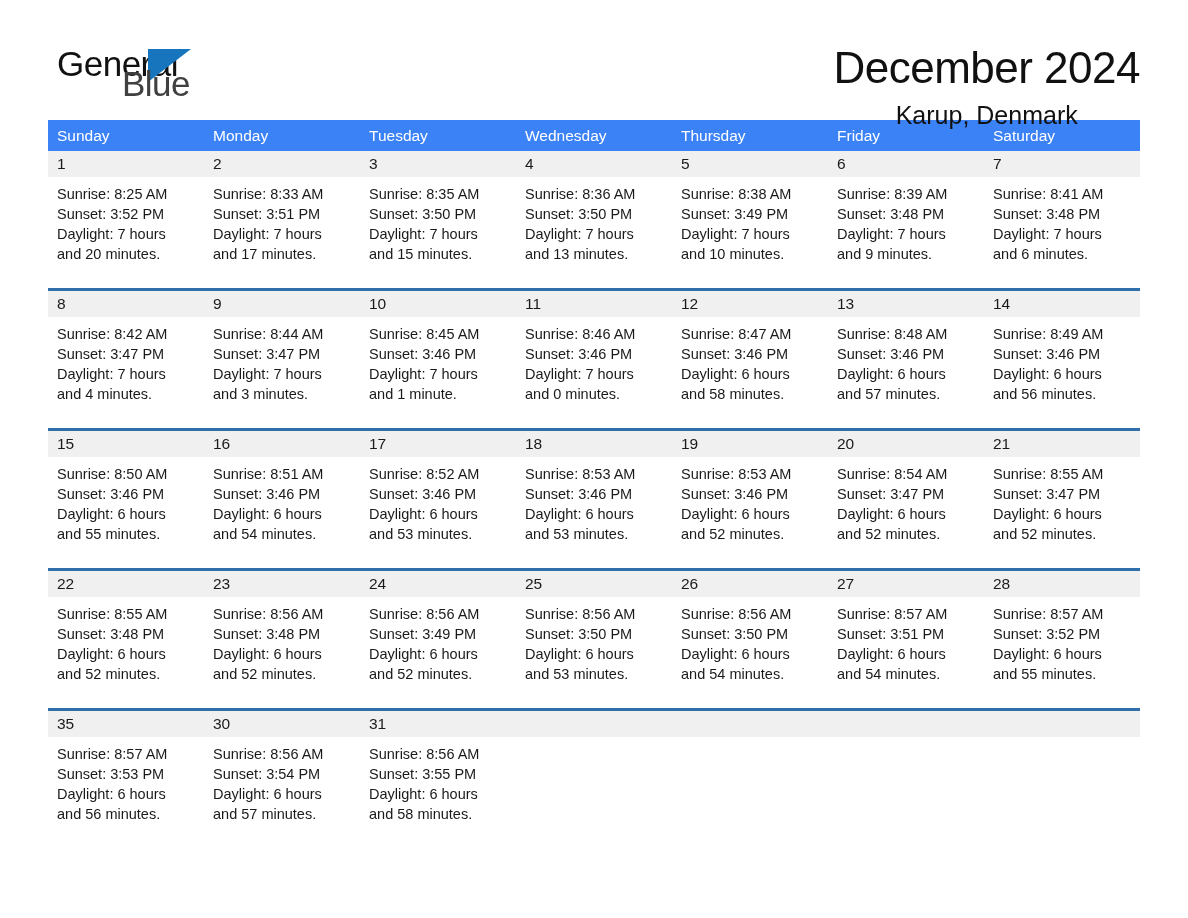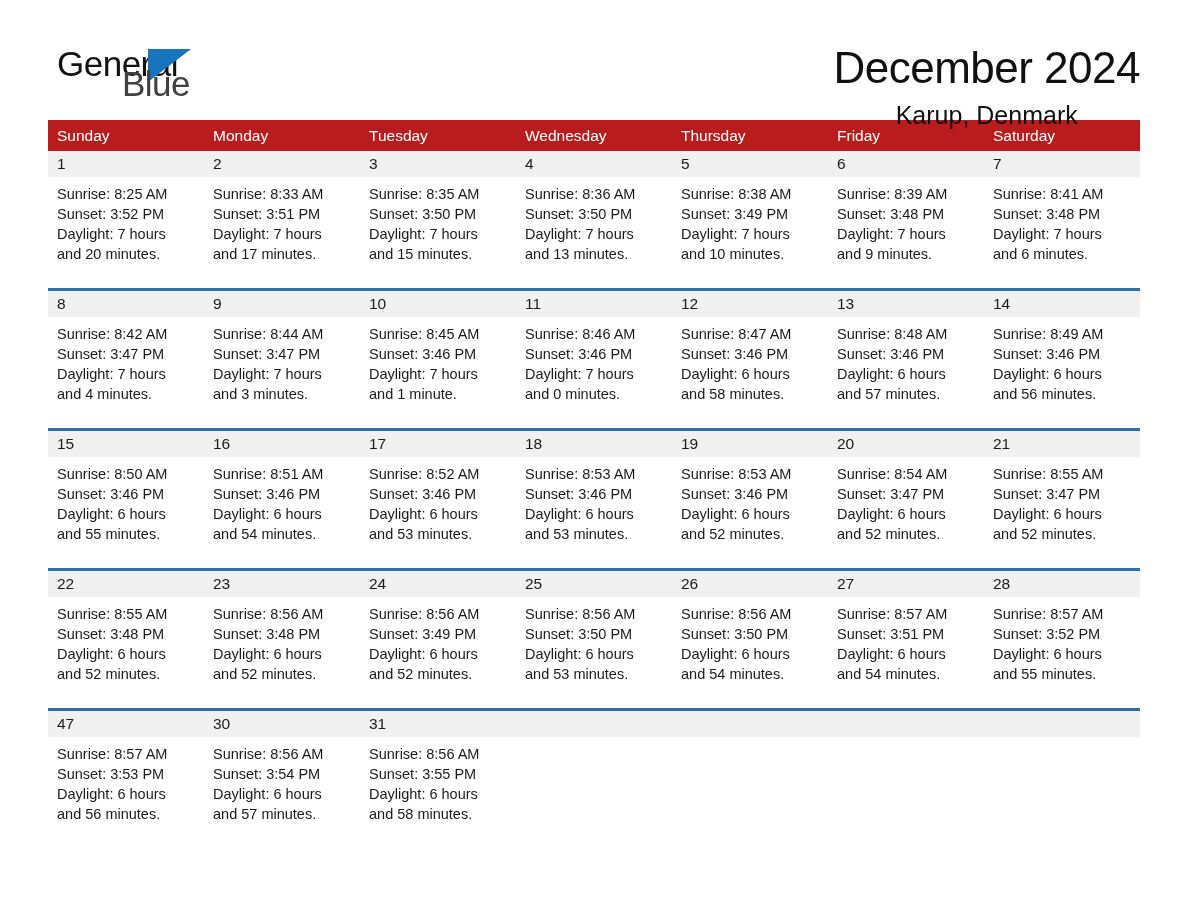--- a/index.html
+++ b/index.html
@@ -90,21 +90,21 @@
   }
 
   
   .calendar {
     margin-top: 12px;
     width: 1092px;
   }
 
   .weekday-row {
     display: flex;
-    background: #b91c1c;
+    background: #3b82f6;
     height: 31px;
   }
   .weekday {
     flex: 1 1 0;
     color: #ffffff;
     font-size: 15.5px;
     line-height: 31px;
     padding-left: 9px;
     box-sizing: border-box;
     white-space: nowrap;
@@ -401,21 +401,21 @@
             <div class="cell-details">
               <div>Sunrise: 8:57 AM</div>
               <div>Sunset: 3:52 PM</div>
               <div>Daylight: 6 hours</div>
               <div>and 55 minutes.</div>
             </div>
           </div>
         </div>
         <div class="week">
           <div class="week-numbers">
-            <div class="daynum">47</div>
+            <div class="daynum">35</div>
             <div class="daynum">30</div>
             <div class="daynum">31</div>
             <div class="daynum"></div>
             <div class="daynum"></div>
             <div class="daynum"></div>
             <div class="daynum"></div>
           </div>
           <div class="week-details">
             <div class="cell-details">
               <div>Sunrise: 8:57 AM</div>

